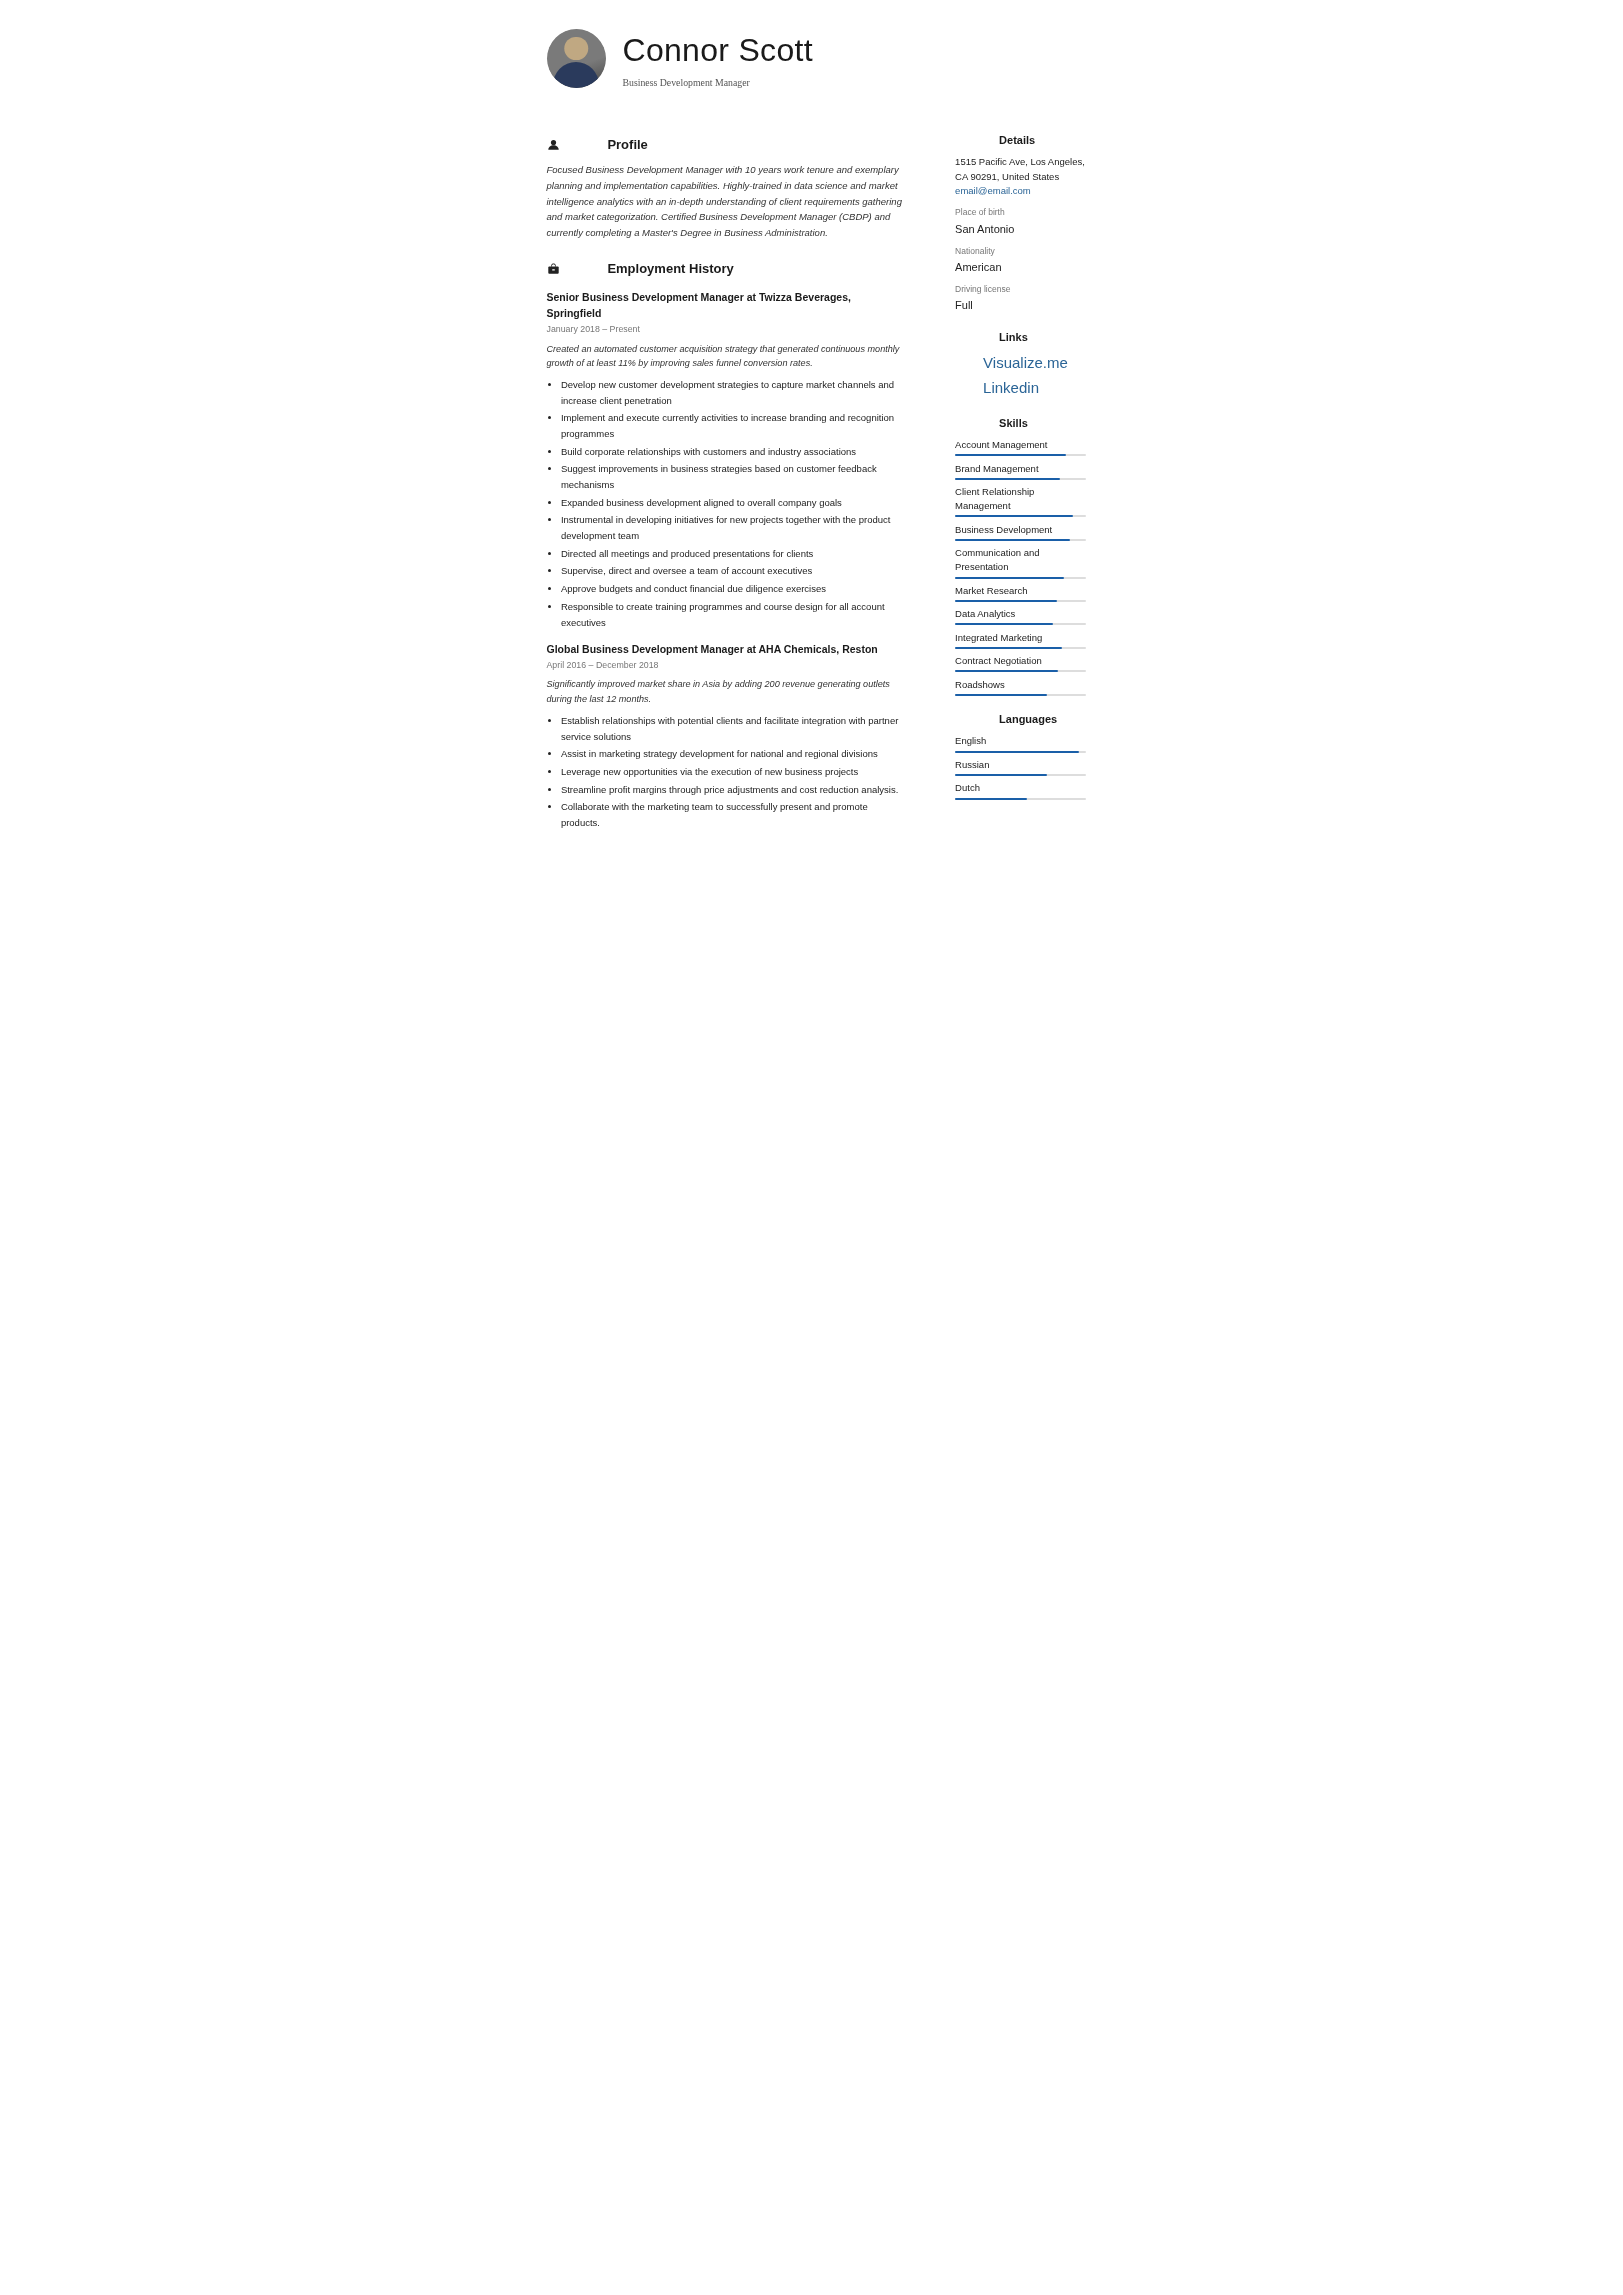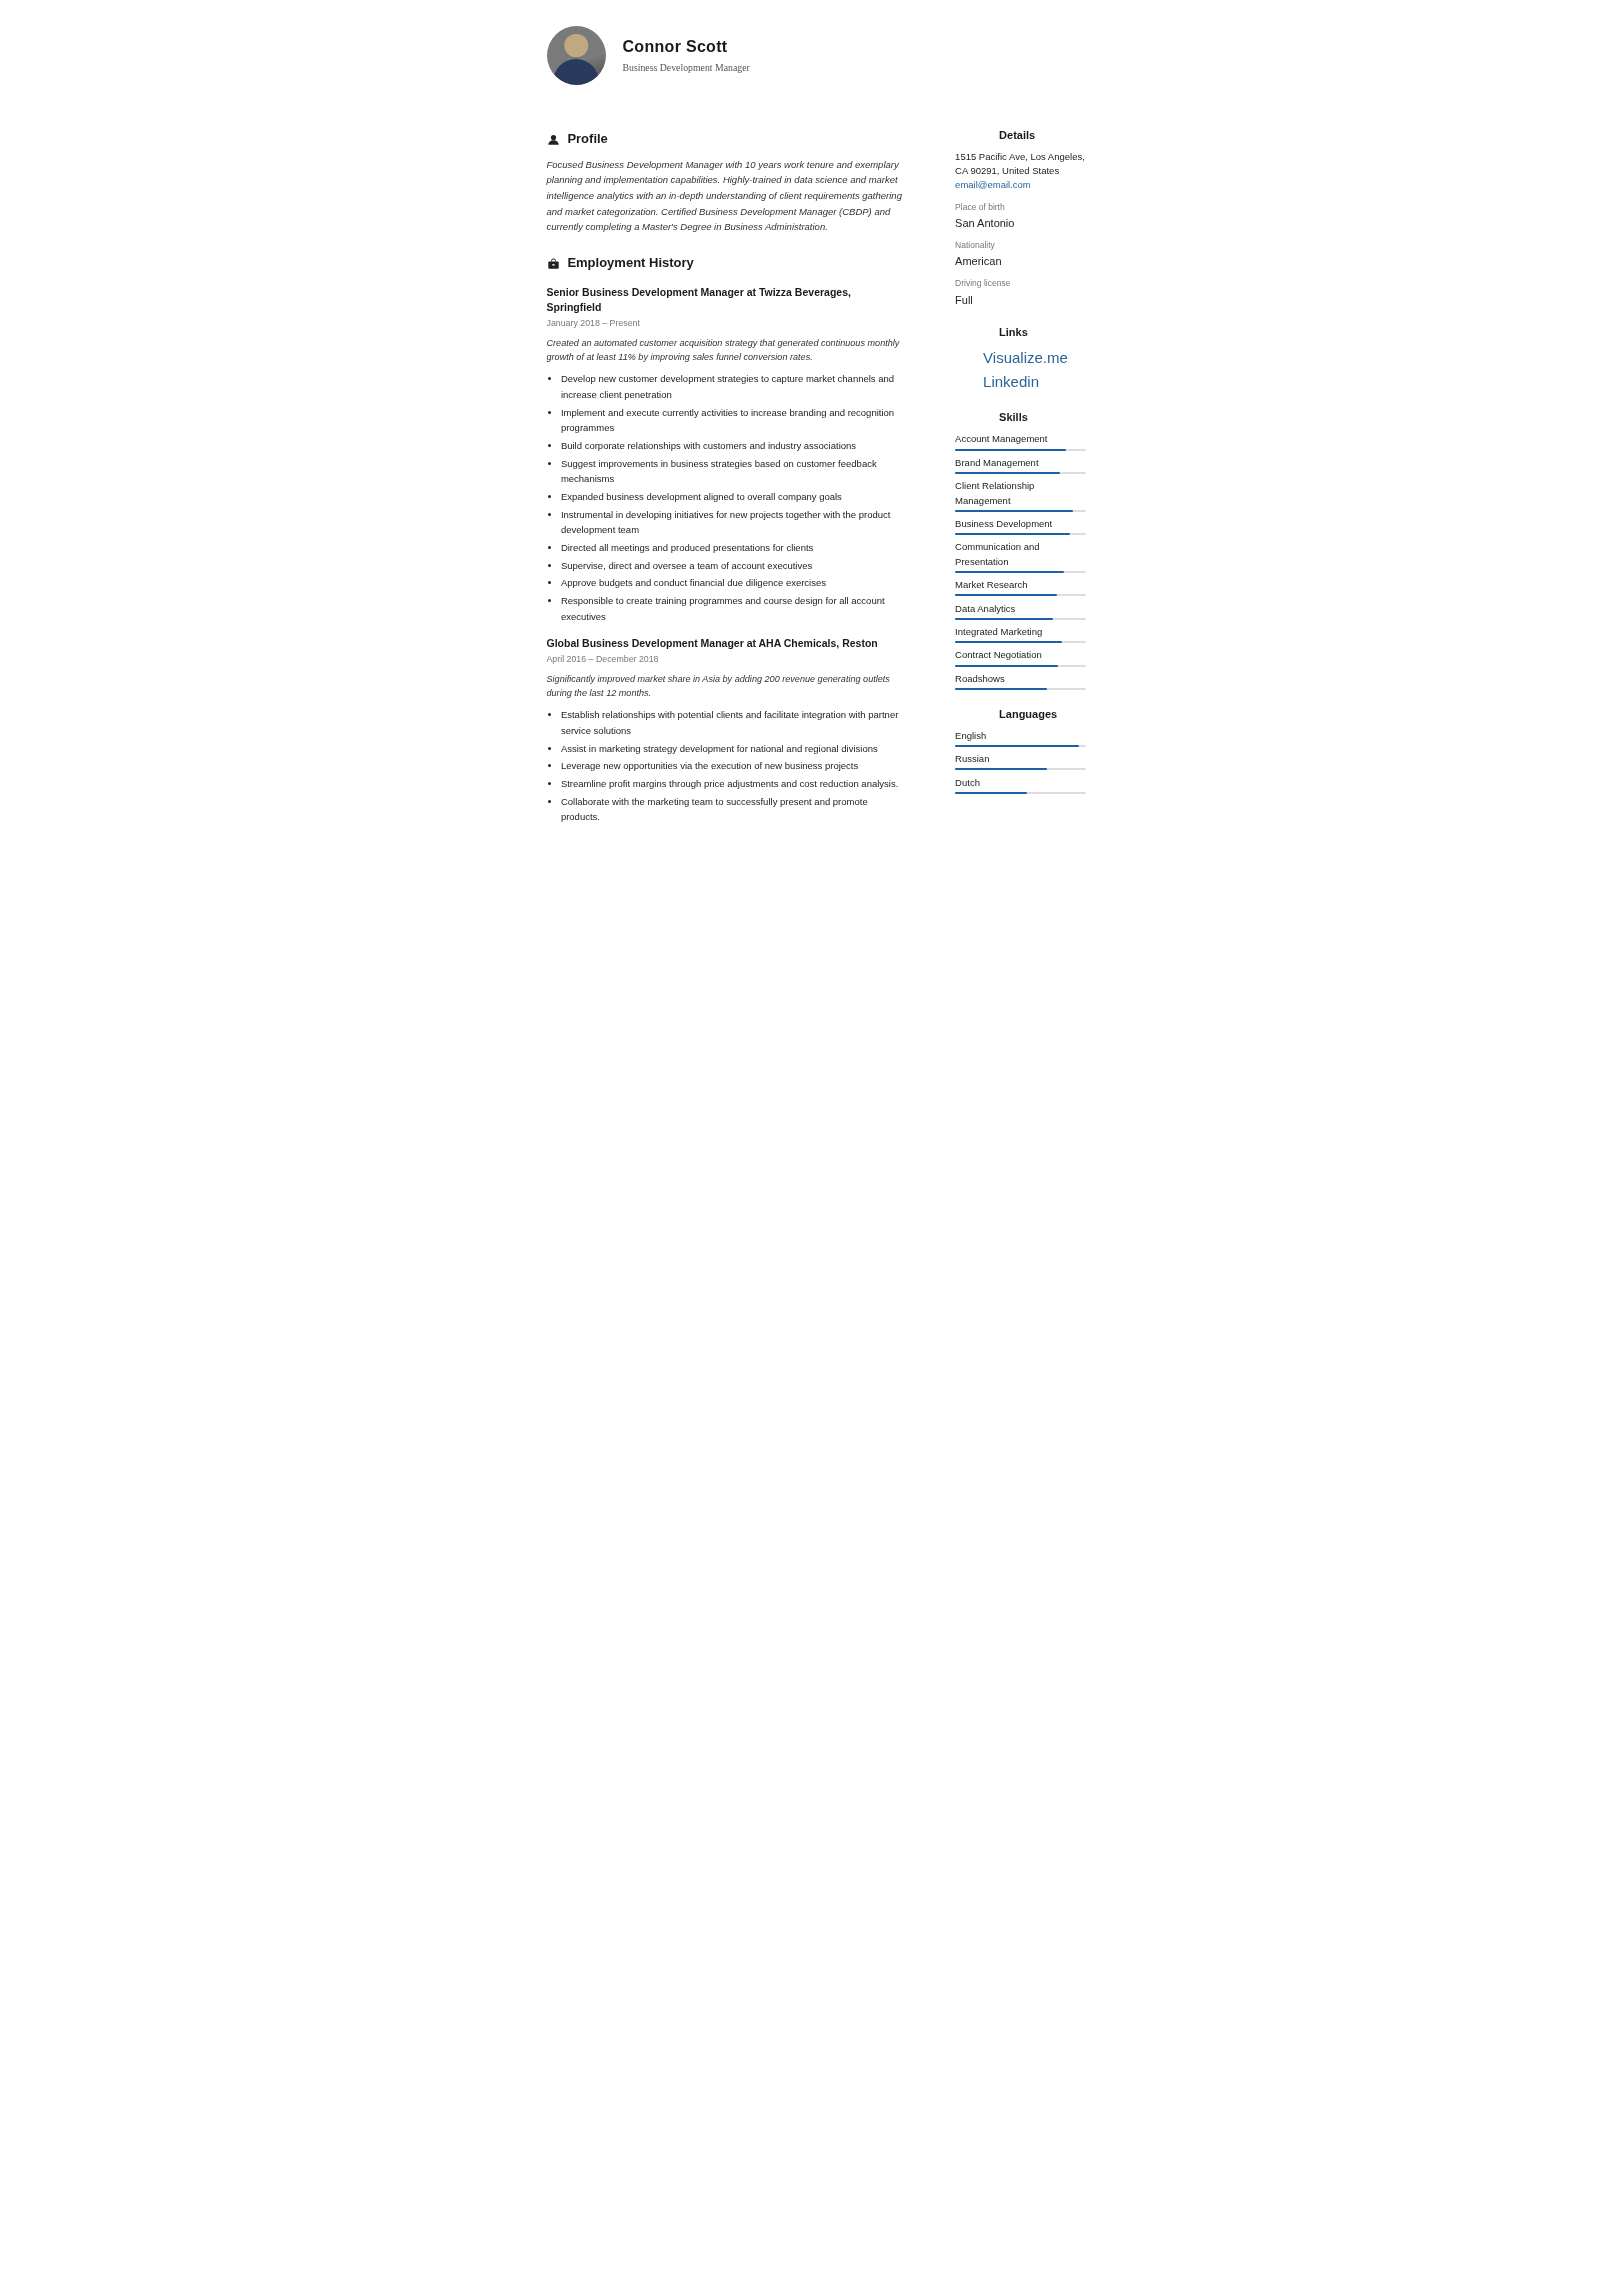--- a/index.html
+++ b/index.html
@@ -64,22 +64,22 @@
       height: 26px;
       background: #2a3a5c;
       border-radius: 26px 26px 0 0;
       position: absolute;
       bottom: 0;
       left: 50%;
       transform: translateX(-50%);
     }
     .header-info { display: flex; flex-direction: column; }
     .header-name {
-      font-size: 16px;
-      font-weight: 700;
+      font-size: 32px;
+      font-weight: 400;
       color: #1a1a1a;
       letter-spacing: 0.3px;
     }
     .header-title {
       font-size: 9.8px;
       color: #555;
       margin-top: 2px;
       font-family: Liberation Serif, serif;
     }
     
@@ -102,20 +102,21 @@
     }
     
     .section-heading {
       display: flex;
       align-items: center;
       font-size: 13px;
       font-weight: 700;
       color: #1a1a1a;
       margin-bottom: 7.8px;
       margin-top: 18.3px;
+      gap: 40px;
     }
     .section-icon {
       width: 14.4px;
       height: 14.4px;
       margin-right: 6.5px;
       flex-shrink: 0;
       display: flex;
       align-items: center;
       justify-content: center;
     }

